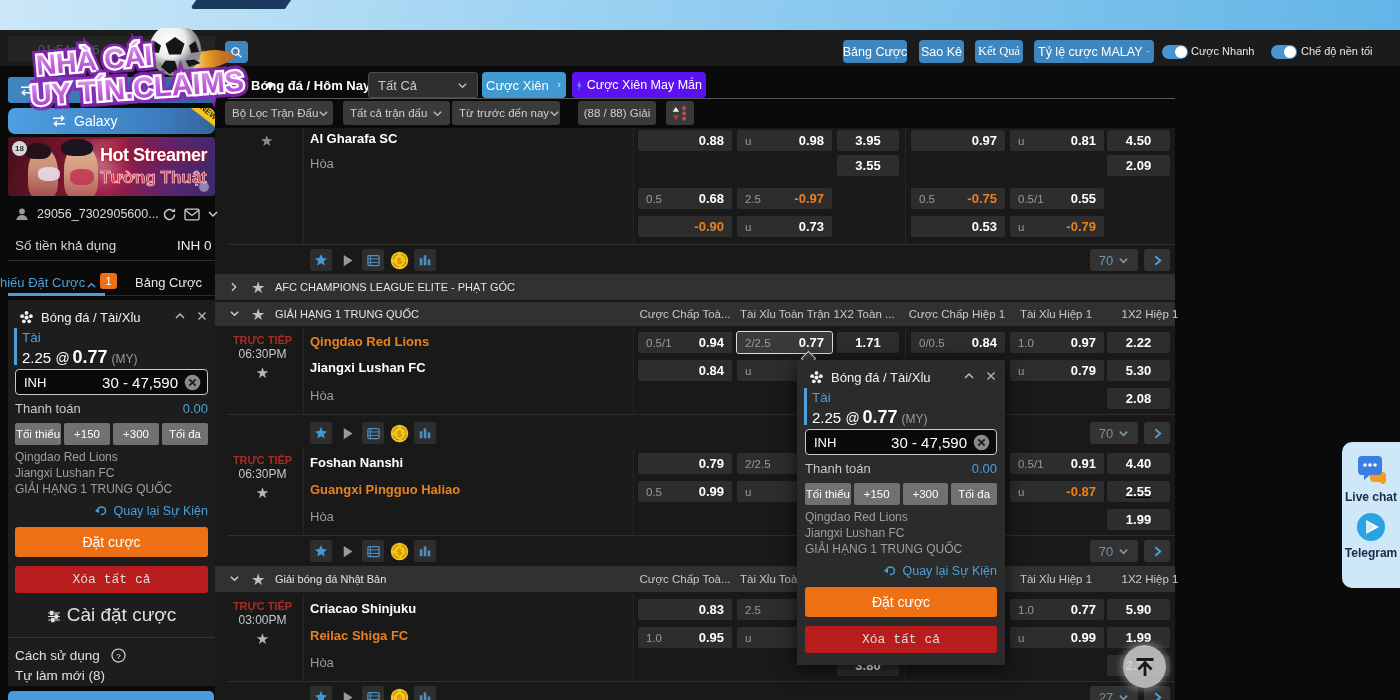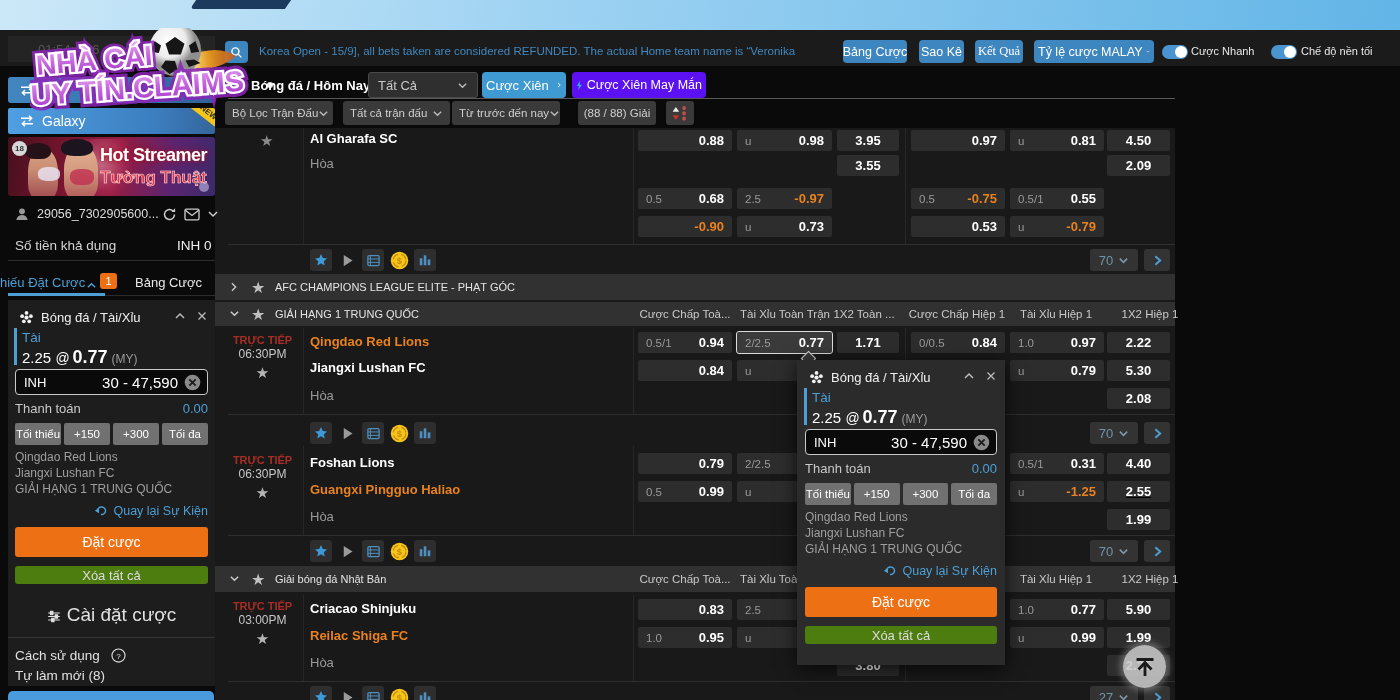--- a/index.html
+++ b/index.html
@@ -72,37 +72,36 @@
 .sl-input .amt{margin-left:auto;font-size:15px;}
 .sl-pay{display:flex;color:#c9c9c9;font-size:13px;}
 .sl-pay span{margin-left:auto;color:#4d9fd6;}
 .sl-btns{display:flex;gap:3px;}
 .sl-btns button{flex:1;height:22px;background:#717171;border:none;border-radius:2px;
   color:#fff;font-size:11.5px;font-family:"Liberation Sans",sans-serif;padding:0;white-space:nowrap;}
 .sl-team{color:#9f9f9f;font-size:12px;white-space:nowrap;}
 .sl-back{color:#4d9fd6;font-size:12.5px;display:flex;align-items:center;white-space:nowrap;}
 .sl-place{height:30px;background:#ed7014;border-radius:3px;color:#fff;font-size:14px;
   display:flex;align-items:center;justify-content:center;}
-.sl-clear{height:18px;background:#4d7c0f;border-radius:3px;color:#ddd;font-size:13px;
-  display:flex;align-items:center;justify-content:center;}
+.sl-clear{height:27px;background:#b91c1c;border-radius:3px;color:#ddd;font-size:13px;
+  display:flex;align-items:center;justify-content:center;font-family:Liberation Mono, monospace;}
 </style></head><body>
 <div id="stage">
 
 <div class="abs" style="left:0;top:0;width:1400px;height:30px;background:linear-gradient(100deg,#cce8f8 0%,#9dd2f2 40%,#62b5e7 100%);"></div>
 <div class="abs" style="left:193px;top:0;width:95px;height:9px;background:#1c3a5e;transform:skewX(-35deg);border-radius:0 0 0 4px;"></div>
 <div class="abs" style="left:0;top:30px;width:1400px;height:36px;background:#1b1b1b;"></div>
 <div class="abs" style="left:8px;top:36px;width:207px;height:26px;background:#242424;"></div>
 <div class="abs" style="left:38px;top:42px;color:#565656;font-size:13px;">01:54:43.6</div>
 <div class="abs" style="left:225px;top:41px;width:23px;height:22px;background:#3e86c0;border-radius:4px;display:flex;align-items:center;justify-content:center;">
 <svg width="13" height="13" viewBox="0 0 24 24" fill="none" stroke="#fff" stroke-width="2.6">
         <circle cx="10" cy="10" r="6.5"></circle>
         <path d="M15 15l6 6"></path>
       </svg>
     </div>
-<div class="abs" style="left:259px;top:45px;width:540px;color:#4187bd;font-size:11.5px;white-space:nowrap;overflow:hidden;">Korea Open - 15/9], all bets taken are considered REFUNDED. The actual Home team name is “Veronika</div>
 <div class="hbtn" style="left:843px;top:40px;width:64px;">Bảng Cược</div>
 <div class="hbtn" style="left:919px;top:40px;width:45px;">Sao Kê</div>
 <div class="hbtn" style="left:975px;top:40px;width:48px;font-family:Liberation Serif, serif;">Kết Quả</div>
 <div class="hbtn" style="left:1034px;top:40px;width:120px;">Tỷ lệ cược MALAY&nbsp;<svg width="11" height="11" viewBox="0 0 24 24">
         <path fill="none" stroke="#fff" stroke-width="3.4" d="M4 8l8 8 8-8"></path>
       </svg></div>
 <div class="toggle" style="left:1162px;top:45px;"></div>
 <div class="tlabel" style="left:1191px;top:45px;">Cược Nhanh</div>
 <div class="toggle" style="left:1271px;top:45px;"></div>
 <div class="tlabel" style="left:1301px;top:45px;">Chế độ nền tối</div>
@@ -351,46 +350,46 @@
       </svg>
     </div>
 <div class="abs" style="left:303px;top:446px;width:1px;height:89px;background:#272727;"></div>
 <div class="abs" style="left:633px;top:446px;width:1px;height:89px;background:#272727;"></div>
 <div class="abs" style="left:905px;top:446px;width:1px;height:89px;background:#272727;"></div>
 <div class="mleft" style="top:450px;">
 <div class="live">TRỰC TIẾP</div>
       <div class="mtime">06:30PM</div>
       <div class="mstar">★</div>
     </div>
-<div class="tname" style="top:455px;">Foshan Lions</div>
+<div class="tname" style="top:455px;">Foshan Nanshi</div>
 <div class="tname or" style="top:482px;">Guangxi Pingguo Haliao</div>
 <div class="tname hoa" style="top:509px;">Hòa</div>
 <div class="cell" style="left:638px;top:453px;width:94px;">
       <span class="odd">0.79</span>
     </div>
 <div class="cell" style="left:737px;top:453px;width:95px;">
       <span class="lab">2/2.5</span>
     </div>
 <div class="cell" style="left:1010px;top:453px;width:94px;">
       <span class="lab">0.5/1</span>
-      <span class="odd">0.31</span>
+      <span class="odd">0.91</span>
     </div>
 <div class="cell c" style="left:1107px;top:453px;width:63px;">
       <span class="odd" style="margin:0 auto;">4.40</span>
     </div>
 <div class="cell" style="left:638px;top:481px;width:94px;">
       <span class="lab">0.5</span>
       <span class="odd">0.99</span>
     </div>
 <div class="cell" style="left:737px;top:481px;width:95px;">
       <span class="lab">u</span>
     </div>
 <div class="cell" style="left:1010px;top:481px;width:94px;">
       <span class="lab">u</span>
-      <span class="odd neg">-1.25</span>
+      <span class="odd neg">-0.87</span>
     </div>
 <div class="cell c" style="left:1107px;top:481px;width:63px;text-decoration:underline;">
       <span class="odd" style="margin:0 auto;">2.55</span>
     </div>
 <div class="cell c" style="left:1107px;top:509px;width:63px;">
       <span class="odd" style="margin:0 auto;">1.99</span>
     </div>
 <div class="abs" style="left:228px;top:535px;width:947px;height:1px;background:#2e2e2e;"></div>
 <div class="irow" style="left:310px;top:540px;">
 <span class="isq">
@@ -528,21 +527,21 @@
 <div class="pgbtn" style="left:1144px;top:686px;">
       <svg width="13" height="13" viewBox="0 0 24 24">
         <path fill="none" stroke="#4d9fd6" stroke-width="3.6" d="M8 4l9 8-9 8"></path>
       </svg>
     </div>
 <div class="abs" style="left:8px;top:77px;width:207px;height:26px;background:linear-gradient(90deg,#4286c0,#2e639a);border-radius:3px;display:flex;align-items:center;">
 <svg width="16" height="14" viewBox="0 0 24 20" style="margin-left:11px">
         <path fill="none" stroke="#fff" stroke-width="2.2" d="M3 6h16M15 2l4 4-4 4M21 14H5M9 10l-4 4 4 4"></path>
       </svg>
     </div>
-<div class="abs" style="left:8px;top:108px;width:207px;height:26px;background:linear-gradient(90deg,#4f9fe2,#3c7fc0 70%,#35659c);border-radius:2px;display:flex;align-items:center;overflow:hidden;">
+<div class="abs" style="left:8px;top:108px;width:207px;height:26px;background:linear-gradient(90deg,#4f9fe2,#3c7fc0 70%,#35659c);border-radius:7px;display:flex;align-items:center;overflow:hidden;padding-left:32px;">
 <svg width="16" height="14" viewBox="0 0 24 20" style="margin-left:11px">
         <path fill="none" stroke="#fff" stroke-width="2.2" d="M3 6h16M15 2l4 4-4 4M21 14H5M9 10l-4 4 4 4"></path>
       </svg>
 <span style="color:#fff;font-size:14px;margin-left:7px;">Galaxy</span>
 <div style="position:absolute;right:-14px;top:-4px;width:40px;height:16px;background:#f5c518;transform:rotate(38deg);display:flex;align-items:center;justify-content:center;font-size:8px;font-weight:bold;color:#333;">NEW</div>
     </div>
 <div class="abs" style="left:8px;top:137px;width:207px;height:59px;border-radius:3px;overflow:hidden;background:linear-gradient(100deg,#45101c 0%,#7a1530 30%,#951c40 52%,#5c2470 78%,#3a2a6a 100%);">
 <div style="position:absolute;left:64px;top:2px;width:60px;height:60px;background:radial-gradient(ellipse at 50% 40%,rgba(240,170,190,0.55) 0%,rgba(200,60,110,0.28) 55%,rgba(0,0,0,0) 75%);"></div>
 <div style="position:absolute;left:20px;top:12px;width:30px;height:50px;background:linear-gradient(180deg,#d9a185 0%,#c98e74 40%,#a04a50 100%);border-radius:45% 45% 30% 30%;"></div>
 <div style="position:absolute;left:17px;top:6px;width:26px;height:16px;background:#241218;border-radius:50% 50% 40% 40%;"></div>
@@ -745,12 +744,31 @@
           <path fill="#4d9fd6" d="M8.5 4.5L1.5 9.7l7.3 4z"></path>
         </svg>Quay lại Sự Kiện</div>
 <div class="sl-place" style="left:8px;right:8px;top:227px;">Đặt cược</div>
 <div class="sl-clear" style="left:8px;right:8px;top:266px;">Xóa tất cả</div>
 </div>
 <div class="abs" style="left:1123px;top:645px;width:43px;height:43px;border-radius:50%;background:rgba(202,202,202,0.88);box-shadow:0 0 6px 3px rgba(190,190,190,0.4);display:flex;align-items:center;justify-content:center;">
 <svg width="24" height="24" viewBox="0 0 24 24">
         <path fill="none" stroke="#1a1a1a" stroke-width="2.8" d="M3.5 4.5h17M12 21V7.5M5.5 14.5l6.5-7 6.5 7"></path>
       </svg>
     </div>
+<div class="abs" style="left:1342px;top:442px;width:58px;height:146px;background:#cfe8f8;border-radius:10px 0 0 10px;">
+<div style="position:absolute;left:14px;top:12px;">
+<svg width="32" height="30" viewBox="0 0 32 30">
+<path d="M14 18 h12 a4 4 0 0 1 4 4 v4 a4 4 0 0 1 -4 4 l-2 -2 h-6 a4 4 0 0 1 -4 -4z" fill="#f59a1d"></path>
+<rect x="2" y="2" width="24" height="19" rx="4" fill="#3b7de0"></rect>
+<path d="M8 20l0 6 7-6z" fill="#3b7de0"></path>
+<circle cx="9" cy="11" r="1.8" fill="#fff"></circle>
+          <circle cx="14" cy="11" r="1.8" fill="#fff"></circle>
+          <circle cx="19" cy="11" r="1.8" fill="#fff"></circle>
+</svg></div>
+<div style="position:absolute;left:0;top:48px;width:58px;text-align:center;color:#1a2a4a;font-size:12px;font-weight:bold;">Live chat</div>
+<div style="position:absolute;left:14px;top:70px;">
+<svg width="30" height="30" viewBox="0 0 30 30">
+          <circle cx="15" cy="15" r="14" fill="#29a3e2"></circle>
+          <path d="M10 8l13 7-13 7 3-7z" fill="#fff"></path>
+          <path d="M10 8l8 7-8 7z" fill="#d8e8f4"></path>
+        </svg></div>
+<div style="position:absolute;left:0;top:104px;width:58px;text-align:center;color:#1a2a4a;font-size:12px;font-weight:bold;">Telegram</div>
+</div>
 </div>
 </body></html>

